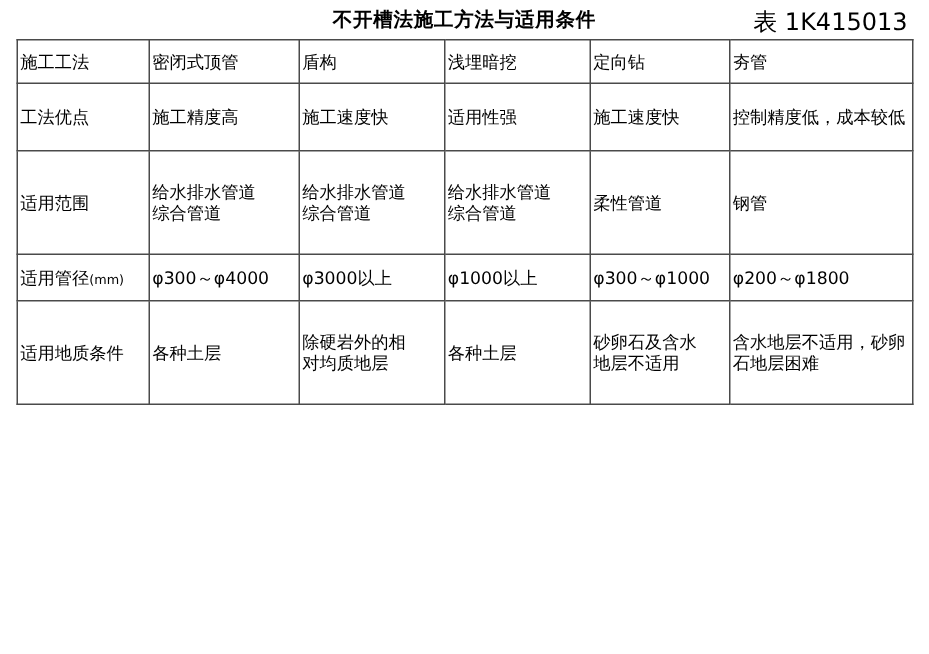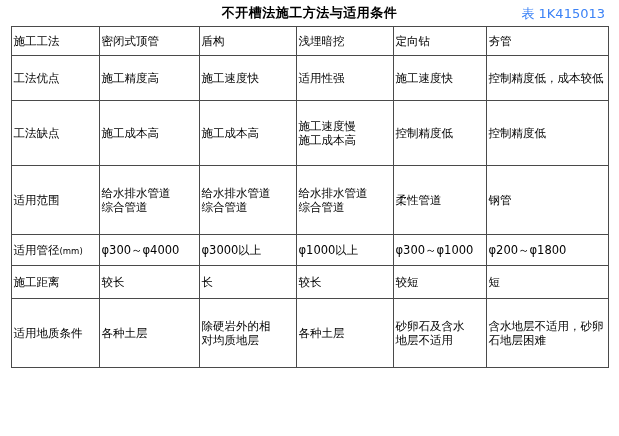--- a/index.html
+++ b/index.html
@@ -27,22 +27,22 @@
   .title-text {
     font-size: 13px;
     font-weight: bold;
     color: #000000;
     letter-spacing: 0.5px;
   }
   .title-code {
     position: absolute;
     right: 14px;
     top: 5px;
-    font-size: 13px;
-    color: #3b82f6;
+    font-size: 16px;
+    color: #000000;
   }
   table.main {
     border-collapse: collapse;
     width: 597px;
     margin: 0 auto;
     table-layout: fixed;
   }
   table.main td {
     border: 1px solid #4a4a4a;
     vertical-align: middle;
@@ -105,52 +105,36 @@
           <td>夯管</td>
         </tr>
         <tr class="r1">
           <td class="rowhead">工法优点</td>
           <td>施工精度高</td>
           <td>施工速度快</td>
           <td>适用性强</td>
           <td>施工速度快</td>
           <td>控制精度低，成本较低</td>
         </tr>
-        <tr class="r2">
-          <td class="rowhead">工法缺点</td>
-          <td>施工成本高</td>
-          <td>施工成本高</td>
-          <td>施工速度慢<br>施工成本高</td>
-          <td>控制精度低</td>
-          <td>控制精度低</td>
-        </tr>
         <tr class="r3">
           <td class="rowhead">适用范围</td>
           <td>给水排水管道<br>综合管道</td>
           <td>给水排水管道<br>综合管道</td>
           <td>给水排水管道<br>综合管道</td>
           <td>柔性管道</td>
           <td>钢管</td>
         </tr>
         <tr class="r4">
           <td class="rowhead">适用管径<span class="sub">(mm)</span></td>
           <td>φ300～φ4000</td>
           <td>φ3000以上</td>
           <td>φ1000以上</td>
           <td>φ300～φ1000</td>
           <td>φ200～φ1800</td>
         </tr>
-        <tr class="r6">
-          <td class="rowhead">施工距离</td>
-          <td>较长</td>
-          <td>长</td>
-          <td>较长</td>
-          <td>较短</td>
-          <td>短</td>
-        </tr>
         <tr class="r7">
           <td class="rowhead">适用地质条件</td>
           <td>各种土层</td>
           <td>除硬岩外的相<br>对均质地层</td>
           <td>各种土层</td>
           <td>砂卵石及含水<br>地层不适用</td>
           <td>含水地层不适用，砂卵<br>石地层困难</td>
         </tr>
       </tbody>
   </table>

